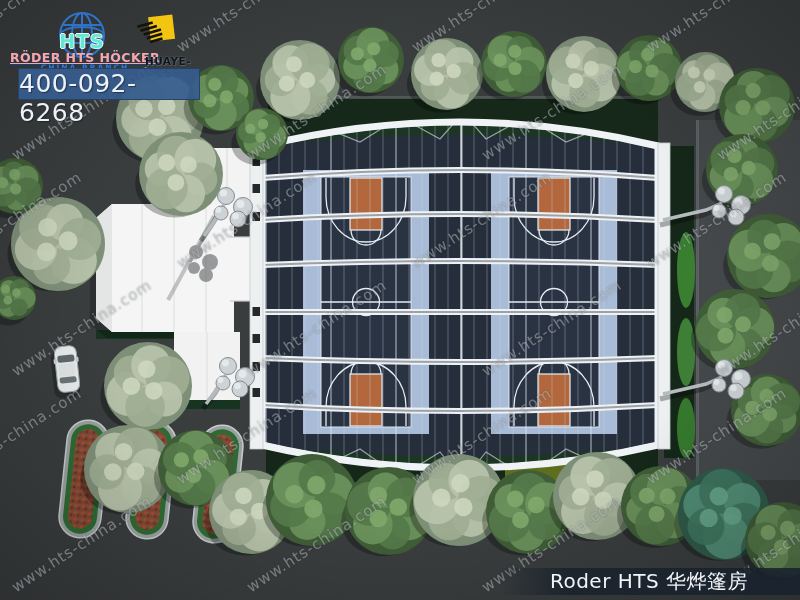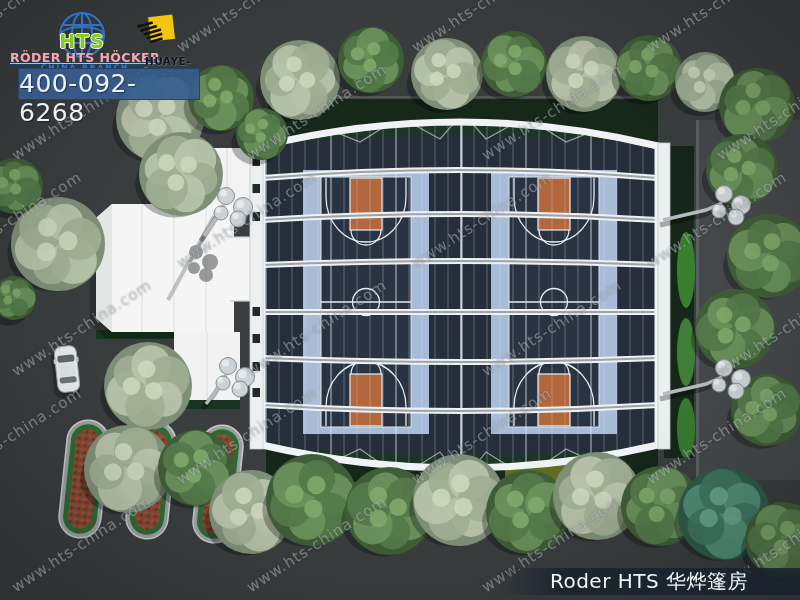--- a/index.html
+++ b/index.html
@@ -10,21 +10,21 @@
             background:radial-gradient(ellipse at 50% 48%, rgba(0,0,0,0) 55%, rgba(0,0,0,0.22) 100%);}
   
   #wm-layer{position:absolute;left:0;top:0;width:800px;height:600px;z-index:5;pointer-events:none;overflow:hidden;}
   .wm{position:absolute;font-size:15px;letter-spacing:1px;white-space:nowrap;
       color:rgba(224,228,232,0.40);transform:rotate(-33deg);
       text-shadow:0 0 2px rgba(45,50,55,0.45);}
   
   .logo-area{position:absolute;left:10px;top:4px;width:200px;height:100px;z-index:10;}
   .globe-wrap{position:absolute;left:38px;top:6px;width:68px;height:52px;}
   .hts-acronym{position:absolute;left:38px;top:26px;width:68px;text-align:center;
-      font-size:19px;font-weight:bold;color:#84cc16;letter-spacing:1px;
+      font-size:19px;font-weight:bold;color:#5eead4;letter-spacing:1px;
       text-shadow:-1px 0 0 #eef2f6,1px 0 0 #eef2f6,0 -1px 0 #eef2f6,0 1px 0 #eef2f6;}
   .company-line{position:absolute;left:0;top:46px;width:150px;text-align:center;
       font-size:12.5px;font-weight:bold;color:#fca5a5;letter-spacing:0.4px;white-space:nowrap;
       text-shadow:1px 1px 0 #17406e;text-decoration:underline;}
   .branch-line{position:absolute;left:0;top:59px;width:150px;text-align:center;
       font-size:7.5px;font-weight:bold;color:#2f7ad6;letter-spacing:2px;}
   .phone-banner{position:absolute;left:18px;top:68px;width:180px;height:30px;z-index:11;
       background:rgba(54,92,142,0.92);border:1px solid rgba(28,52,86,0.65);
       display:flex;justify-content:center;
       font-size:25px;color:#edf2f8;letter-spacing:0.5px;text-shadow:1px 1px 1px rgba(10,20,35,0.5);}

